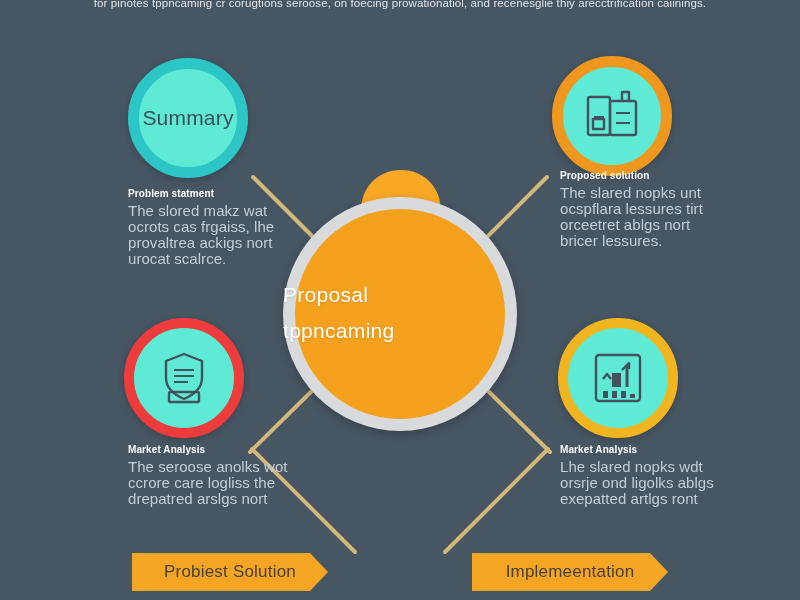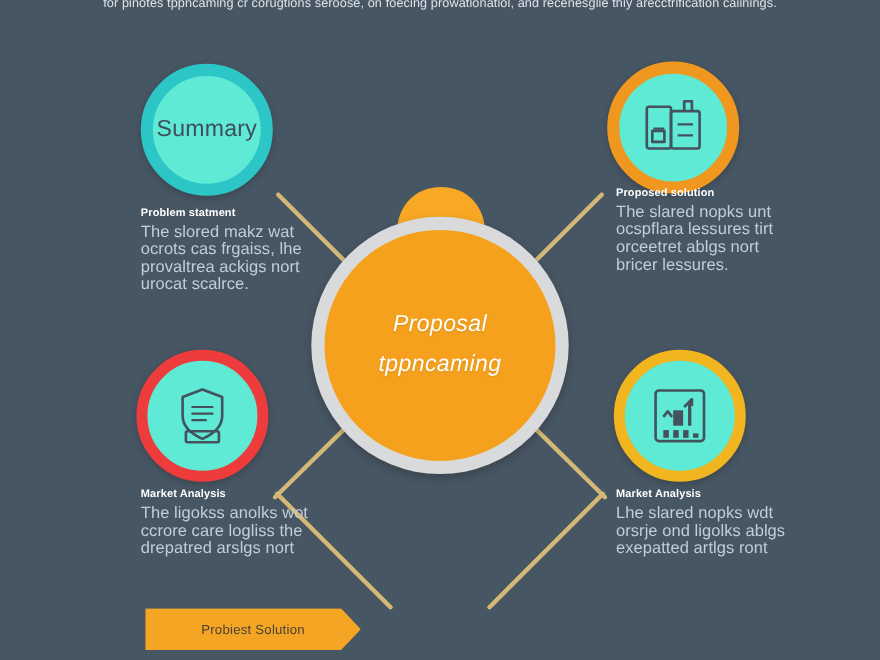--- a/index.html
+++ b/index.html
@@ -64,27 +64,26 @@
     position: absolute;
     inset: 12px;
     border-radius: 50%;
     background: #f5a11d;
   }
   .hub-label {
     position: absolute;
     left: 0;
     top: 80px;
     width: 234px;
-    text-align: center;
+    text-align: left;
     color: #ffffff;
     font-size: 21px;
     line-height: 36px;
     letter-spacing: 0.3px;
     text-shadow: 0 1px 2px rgba(0,0,0,0.13);
-    font-style: italic;
   }
   .hub-label .l2 { font-weight: 500; }
 
   
   .bulb {
     position: absolute;
     left: 355px;
     top: 168px;
     width: 92px;
     height: 130px;
@@ -137,21 +136,21 @@
 
   
   .ribbon {
     position: absolute;
     height: 38px;
     background: #f5a524;
     display: flex;
     align-items: center;
     justify-content: center;
     color: #4a4134;
-    font-size: 12px;
+    font-size: 17px;
     letter-spacing: 0.2px;
     clip-path: polygon(0 0, calc(100% - 18px) 0, 100% 50%, calc(100% - 18px) 100%, 0 100%);
   }
   .ribbon-left  { left: 132px; top: 553px; width: 196px; }
   .ribbon-right { left: 472px; top: 553px; width: 196px; }
 </style>
 </head>
 <body>
 
 <div id="canvas">
@@ -230,25 +229,28 @@
     <div class="block-body">The slored makz wat ocrots cas frgaiss, lhe provaltrea ackigs nort urocat scalrce.</div>
   </div>
 
   <div class="block block-tr">
     <div class="block-title">Proposed solution</div>
     <div class="block-body">The slared nopks unt ocspflara lessures tirt orceetret ablgs nort bricer lessures.</div>
   </div>
 
   <div class="block block-bl">
     <div class="block-title">Market Analysis</div>
-    <div class="block-body">The ligokss anolks wot ccrore care logliss the drepatred arslgs nort</div>
+    <div class="block-body">The seroose anolks wot ccrore care logliss the drepatred arslgs nort</div>
   </div>
 
   <div class="block block-br">
     <div class="block-title">Market Analysis</div>
     <div class="block-body">Lhe slared nopks wdt orsrje ond ligolks ablgs exepatted artlgs ront</div>
   </div>
 
   <div class="ribbon ribbon-left">
     <span>Probiest Solution</span>
   </div>
+  <div class="ribbon ribbon-right">
+    <span>Implemeentation</span>
+  </div>
 
 </div>
 
 </body></html>

